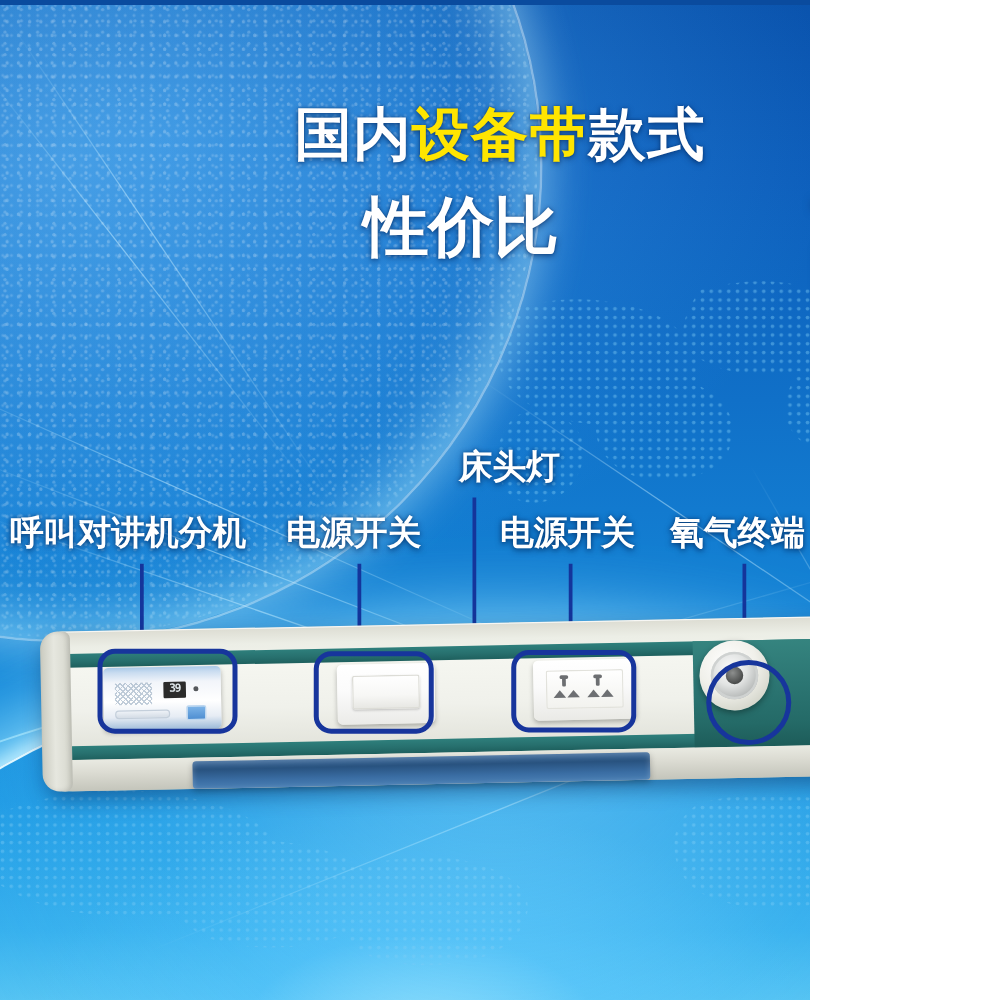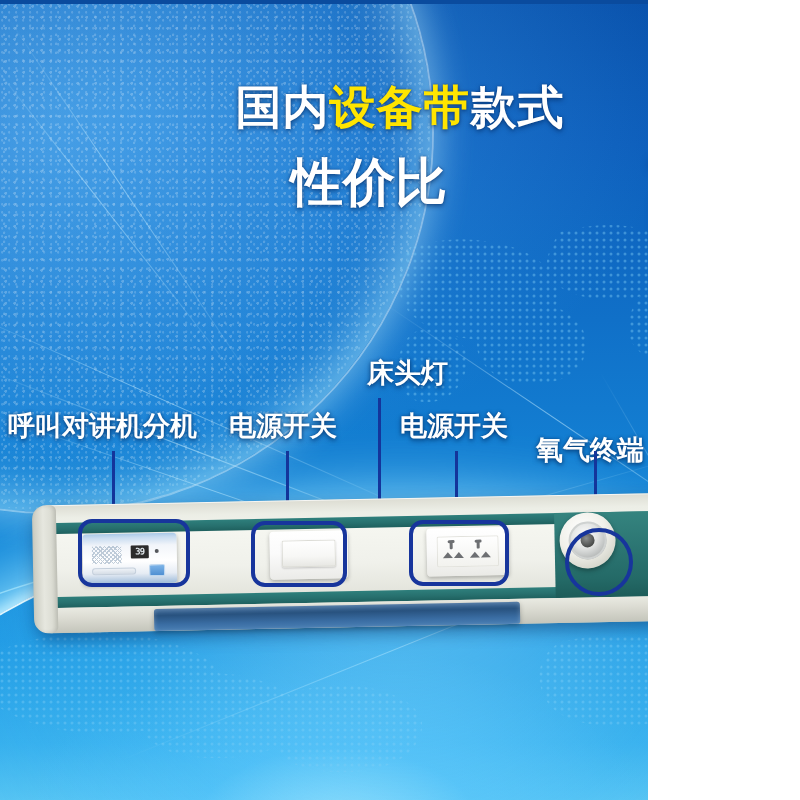--- a/index.html
+++ b/index.html
@@ -197,21 +197,21 @@
     <div class="hl-row2">
       <span class="w">性价比</span><span class="hl-gap"></span>
     </div>
   </div>
   <div class="big-gao">高</div>
 
   <div class="label" style="left:229px;top:413px;">电源开关</div>
   <div class="label" style="left:8px;  top:413px;">呼叫对讲机分机</div>
   <div class="label" style="left:331px;top:360px;padding-left:36px;">床头灯</div>
   <div class="label" style="left:400px;top:413px;">电源开关</div>
-  <div class="label" style="left:536px;top:413px;margin-top:24px;">氧气终端</div>
+  <div class="label" style="left:536px;top:413px;">氧气终端</div>
 
   <div class="lead" style="left:112px;top:451px;height:74px;"></div>
   <div class="lead" style="left:286px;top:451px;height:76px;"></div>
   <div class="lead" style="left:378px;top:398px;height:215px;"></div>
   <div class="lead" style="left:455px;top:451px;height:76px;"></div>
   <div class="lead" style="left:594px;top:451px;height:76px;"></div>
   <div class="lead" style="left:716px;top:451px;height:73px;"></div>
 
   <div class="panel">
     <div class="panel-body"></div>

